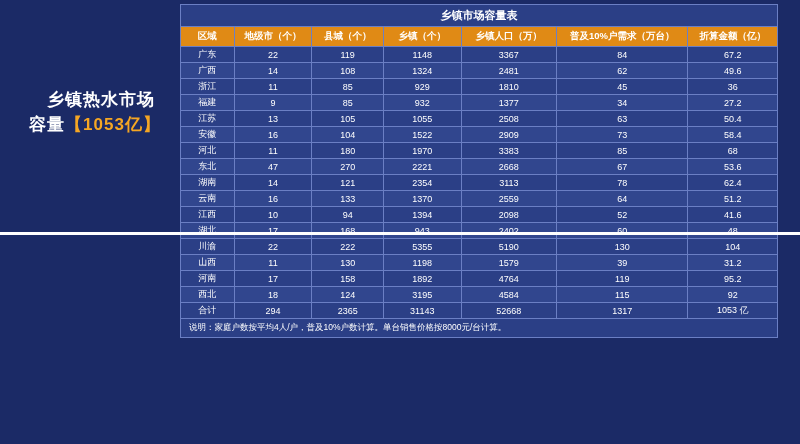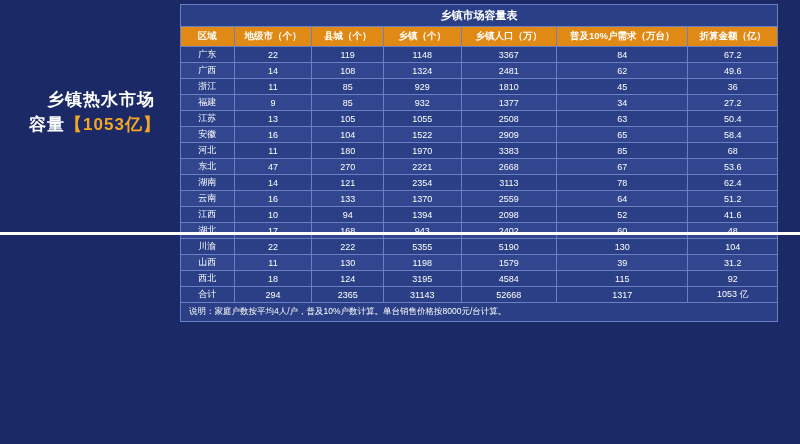--- a/index.html
+++ b/index.html
@@ -152,21 +152,21 @@
             <td>2508</td>
             <td>63</td>
             <td>50.4</td>
           </tr>
           <tr>
             <td>安徽</td>
             <td>16</td>
             <td>104</td>
             <td>1522</td>
             <td>2909</td>
-            <td>65</td>
+            <td>73</td>
             <td>58.4</td>
           </tr>
           <tr>
             <td>河北</td>
             <td>11</td>
             <td>180</td>
             <td>1970</td>
             <td>3383</td>
             <td>85</td>
             <td>68</td>
@@ -226,20 +226,29 @@
             <td>104</td>
           </tr>
           <tr>
             <td>山西</td>
             <td>11</td>
             <td>130</td>
             <td>1198</td>
             <td>1579</td>
             <td>39</td>
             <td>31.2</td>
+          </tr>
+          <tr>
+            <td>河南</td>
+            <td>17</td>
+            <td>158</td>
+            <td>1892</td>
+            <td>4764</td>
+            <td>119</td>
+            <td>95.2</td>
           </tr>
           <tr>
             <td>西北</td>
             <td>18</td>
             <td>124</td>
             <td>3195</td>
             <td>4584</td>
             <td>115</td>
             <td>92</td>
           </tr>

